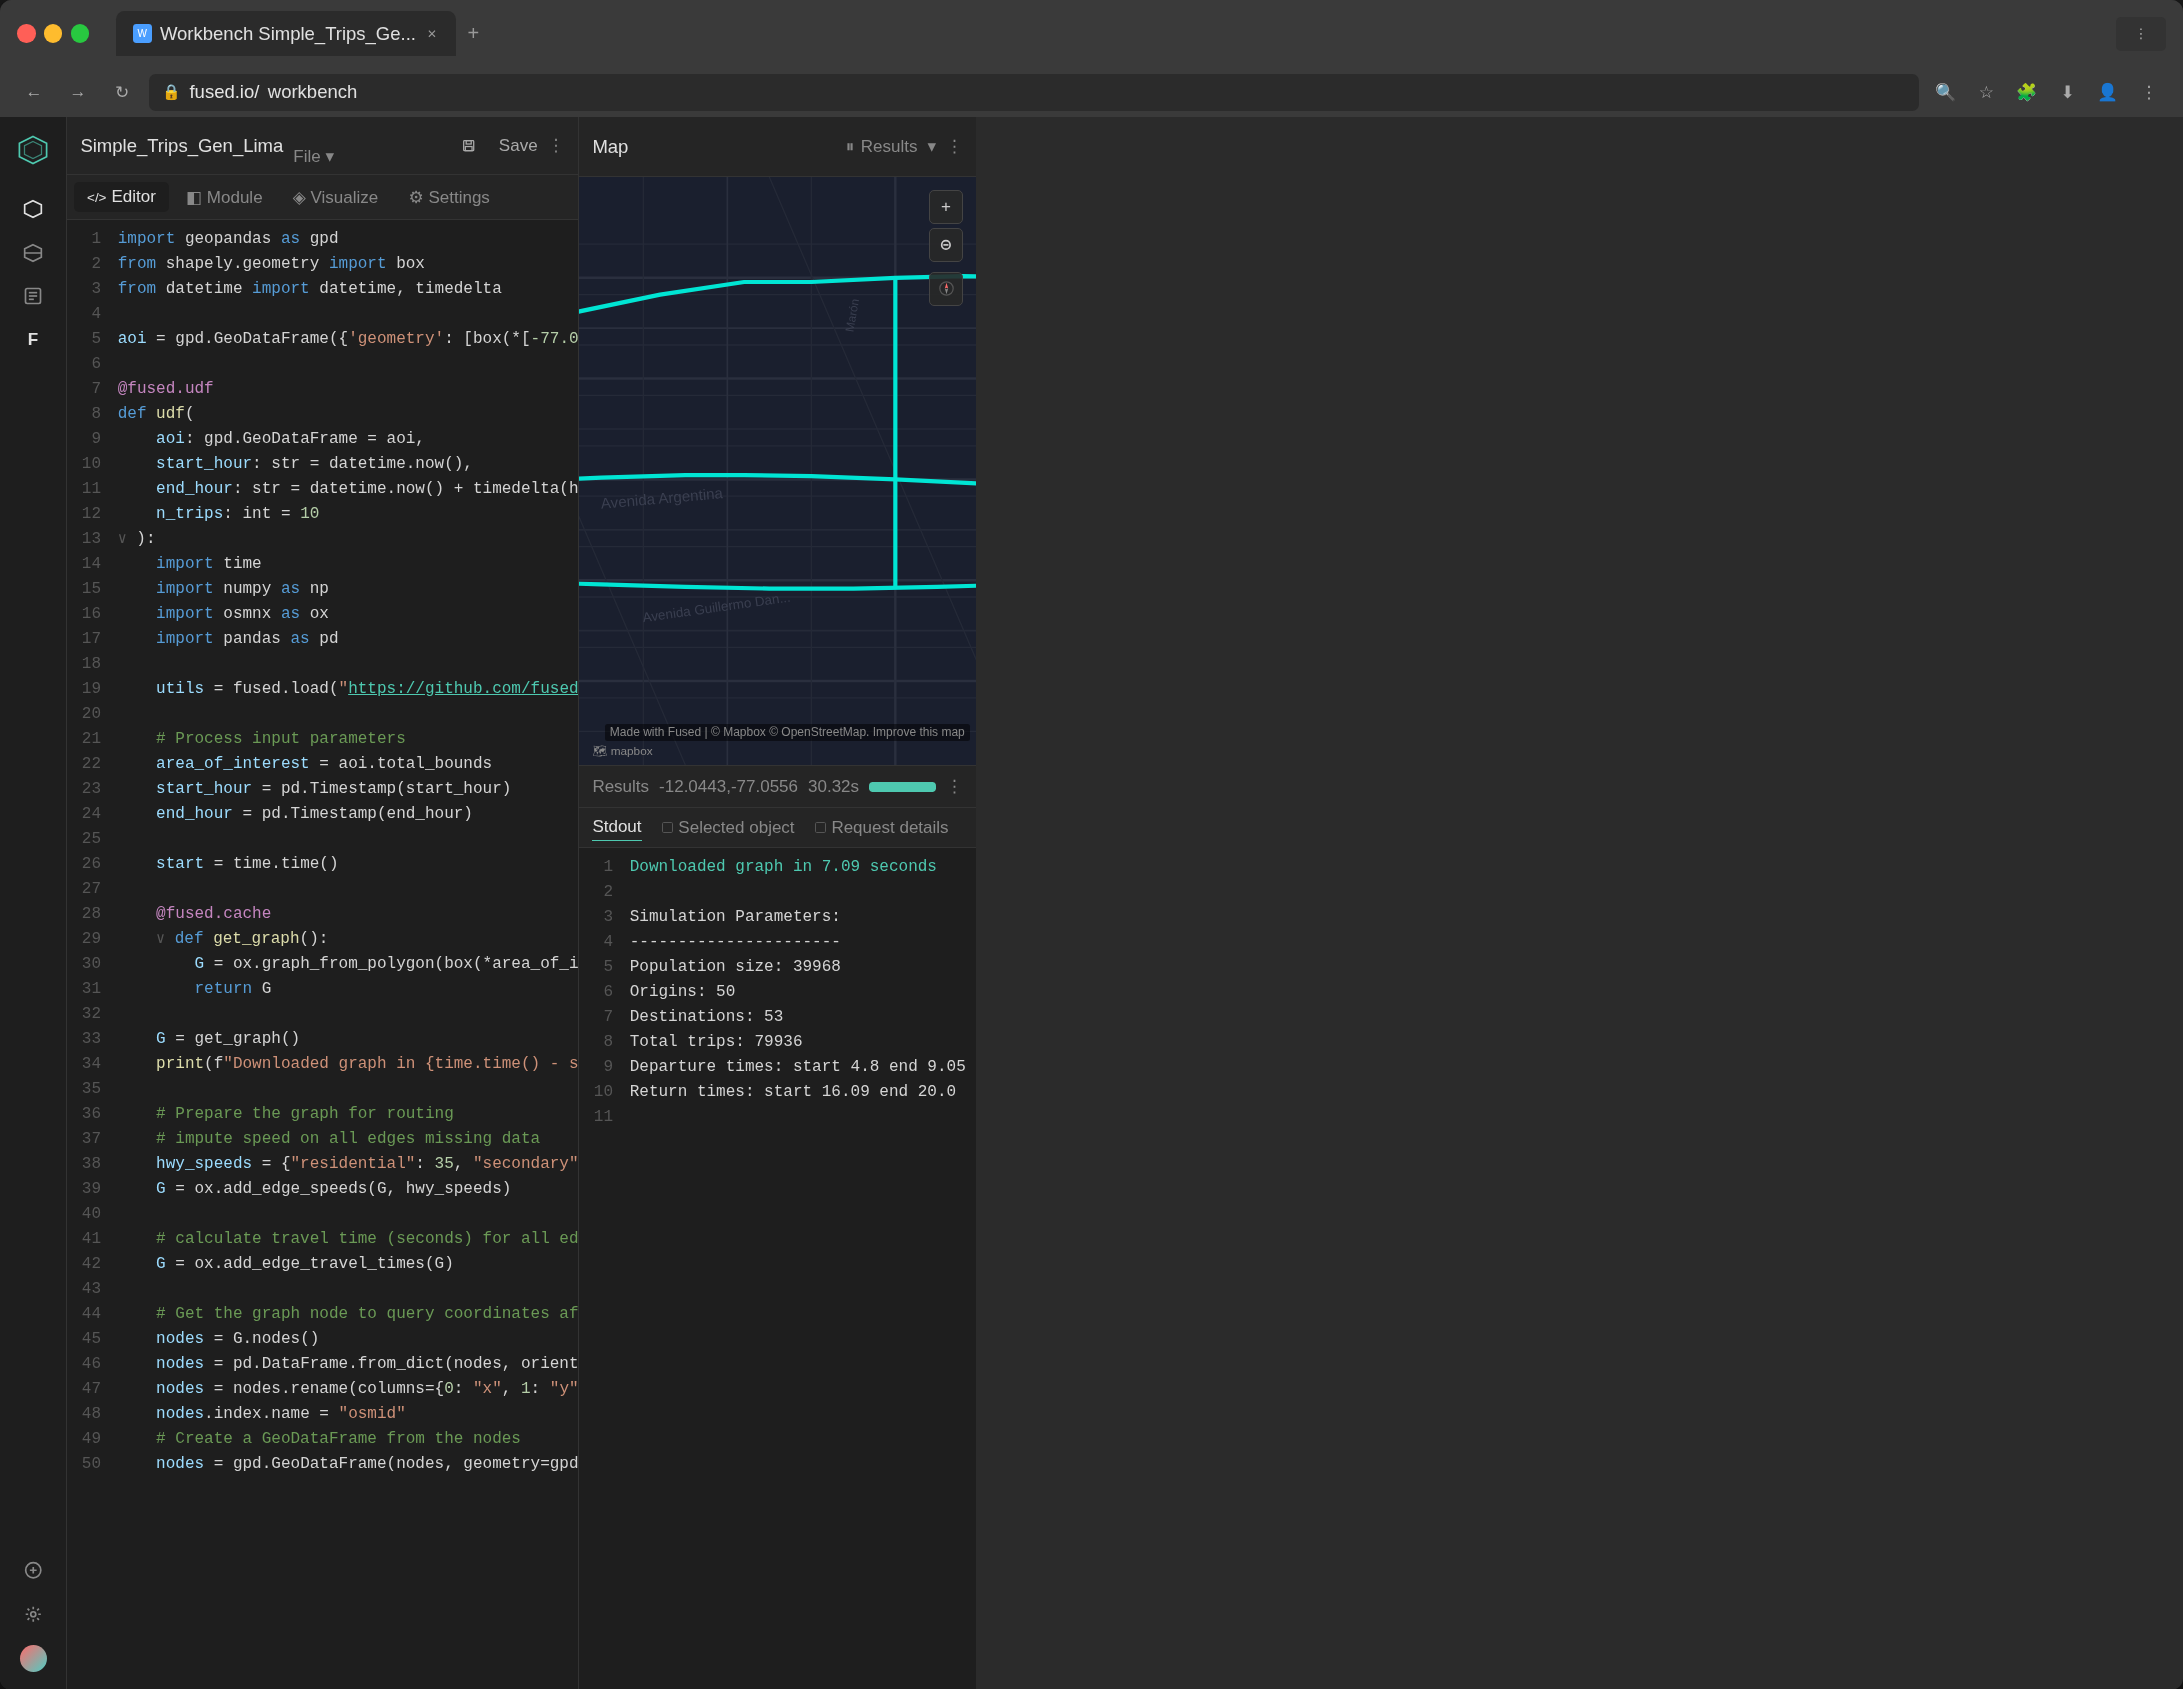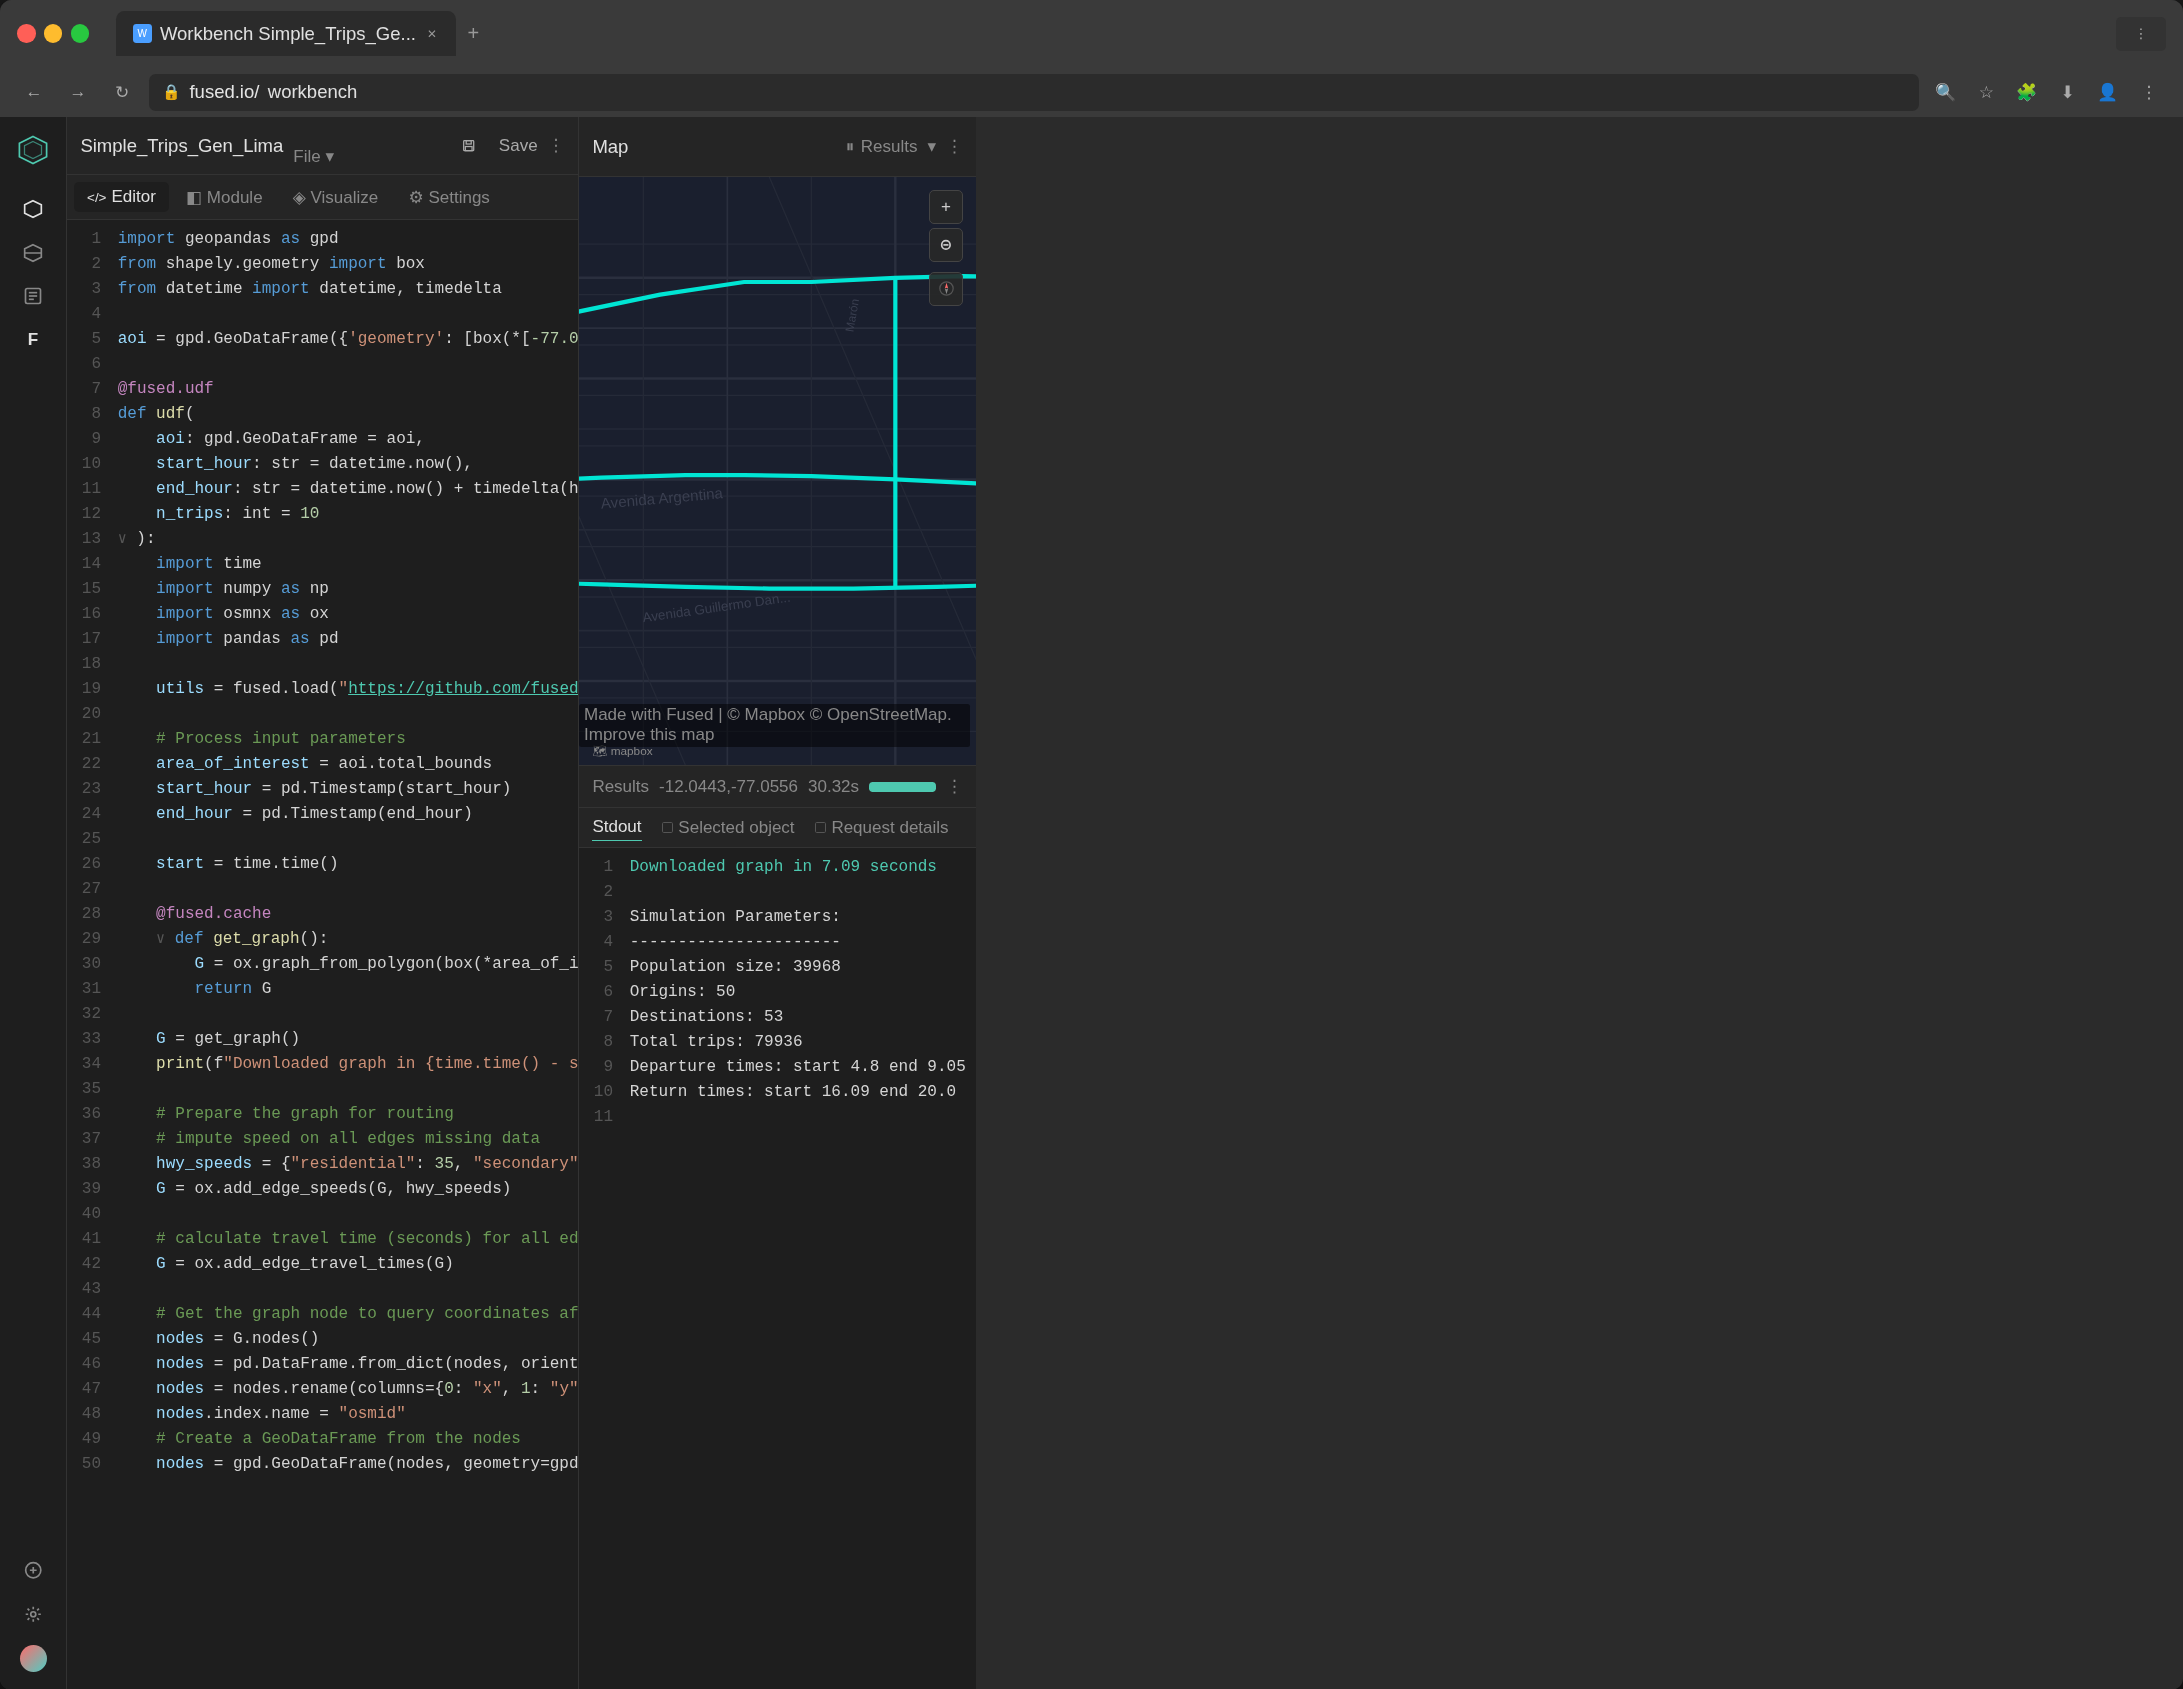--- a/index.html
+++ b/index.html
@@ -475,23 +475,23 @@
       display: flex;
       align-items: center;
       justify-content: center;
       color: #ccc;
       font-size: 17px;
       cursor: pointer;
     }
 
     .mapbox-attribution {
       position: absolute;
-      bottom: 18px;
+      bottom: 24px;
       right: 6.7px;
-      font-size: 17px;
+      font-size: 12px;
       color: #888;
       background: rgba(0,0,0,0.5);
       padding: 1.7px 5px;
       border-radius: 2.5px;
     }
 
     .mapbox-logo {
       position: absolute;
       bottom: 6.7px;
       left: 13.4px;

